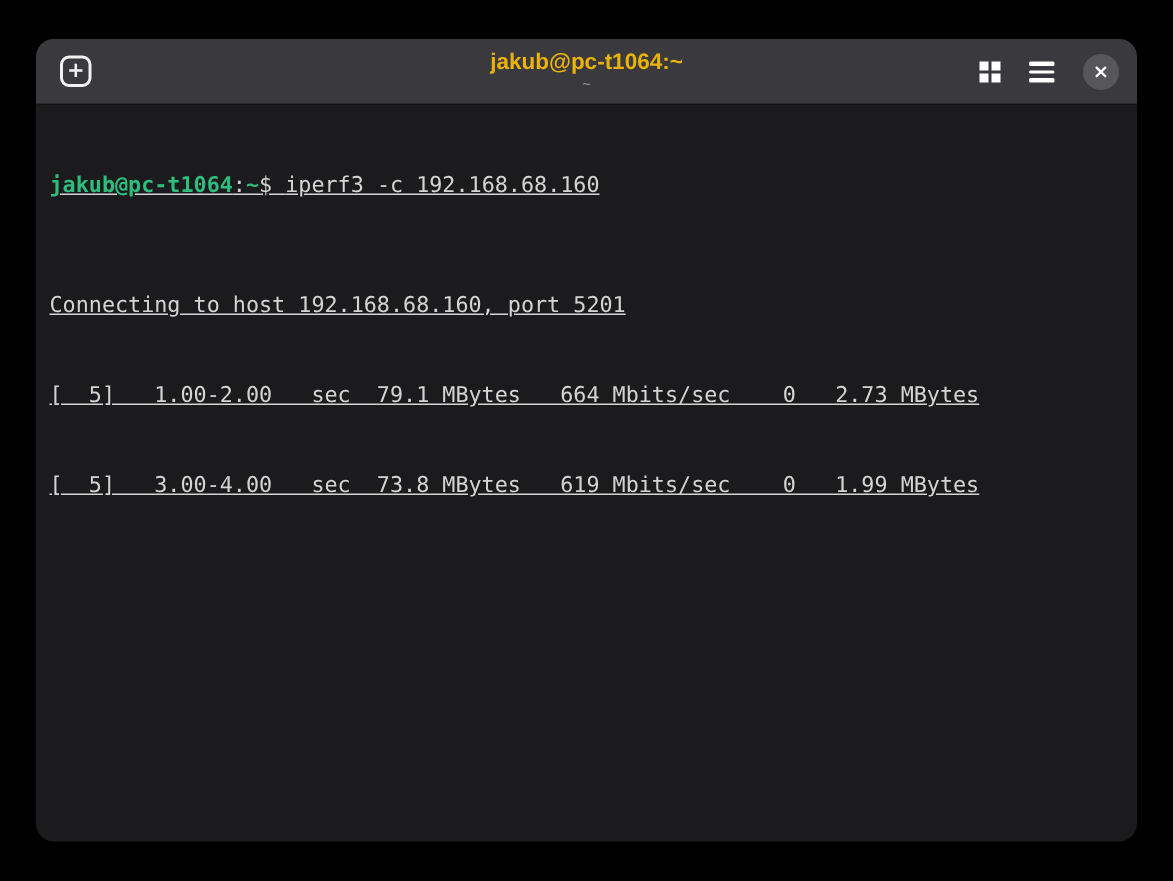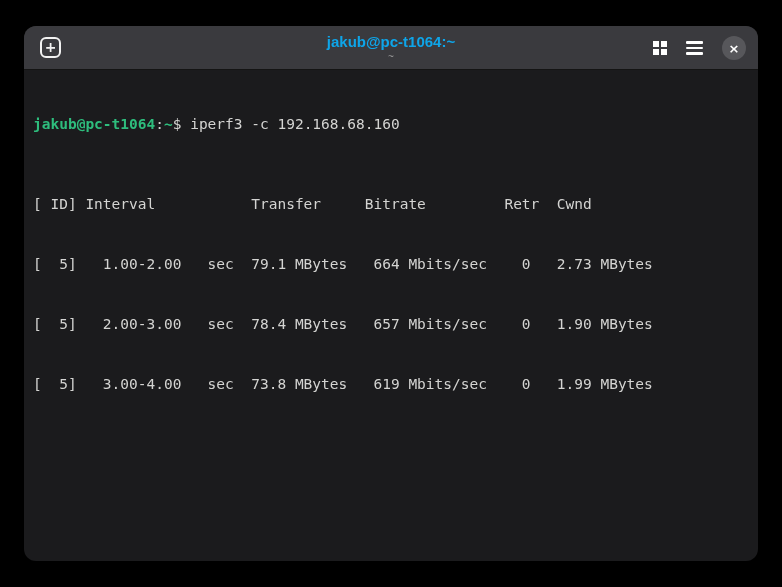--- a/index.html
+++ b/index.html
@@ -27,21 +27,21 @@
     cursor:pointer;
   }
   .newtab-btn .plus {
     font-family:"DejaVu Sans", sans-serif;
     font-size:14px; font-weight:bold; line-height:1; margin-top:-1px;
   }
   .title-block {
     position:absolute; left:50%; top:50%; transform:translate(-50%,-50%);
     text-align:center; pointer-events:none; width:400px;
   }
-  .title { font-size:15px; font-weight:700; color:#0ea5e9; line-height:17px; }
+  .title { font-size:15px; font-weight:700; color:#eab308; line-height:17px; }
   .subtitle { font-size:10px; color:#9a9a9a; line-height:12px; margin-top:1px; }
 
   .tb-right {
     position:absolute; right:12px; top:0; height:44px;
     display:flex; align-items:center; gap:19px;
   }
   .tb-btn { background:transparent; border:none; cursor:pointer; display:flex; align-items:center; justify-content:center; padding:0; }
   .grid-icon { display:grid; grid-template-columns:6px 6px; grid-template-rows:6px 6px; gap:2px; }
   .grid-icon i { background:#ffffff; display:block; }
   .burger-icon { display:flex; flex-direction:column; gap:3px; width:17px; }
@@ -58,21 +58,21 @@
 
   
   .terminal {
     padding:4px 9px;
     font-family:"DejaVu Sans Mono", monospace;
     font-size:14.5px; line-height:20px;
     color:#d4d4d2;
     white-space:pre;
     cursor:text;
   }
-  .line { min-height:20px; }
+  .line { min-height:20px;text-decoration:underline; }
   .green { color:#2ebd7d; font-weight:bold; }
 </style>
 </head>
 <body>
 
 <div class="screen">
   <div class="window">
 
     <div class="titlebar">
       <button class="newtab-btn">
@@ -102,23 +102,22 @@
         </button>
         <button class="close-btn">
           <span class="x">×</span>
         </button>
       </div>
     </div>
 
     <div class="terminal">
       <div class="line"><span class="green">jakub@pc-t1064</span><span>:</span><span class="green">~</span><span>$ </span><span>iperf3 -c 192.168.68.160</span></div>
 
-      <div class="line">[ ID] Interval           Transfer     Bitrate         Retr  Cwnd</div>
+      <div class="line">Connecting to host 192.168.68.160, port 5201</div>
       <div class="line">[  5]   1.00-2.00   sec  79.1 MBytes   664 Mbits/sec    0   2.73 MBytes</div>
-      <div class="line">[  5]   2.00-3.00   sec  78.4 MBytes   657 Mbits/sec    0   1.90 MBytes</div>
       <div class="line">[  5]   3.00-4.00   sec  73.8 MBytes   619 Mbits/sec    0   1.99 MBytes</div>
       
       
       
       
       
       
       
       
       

